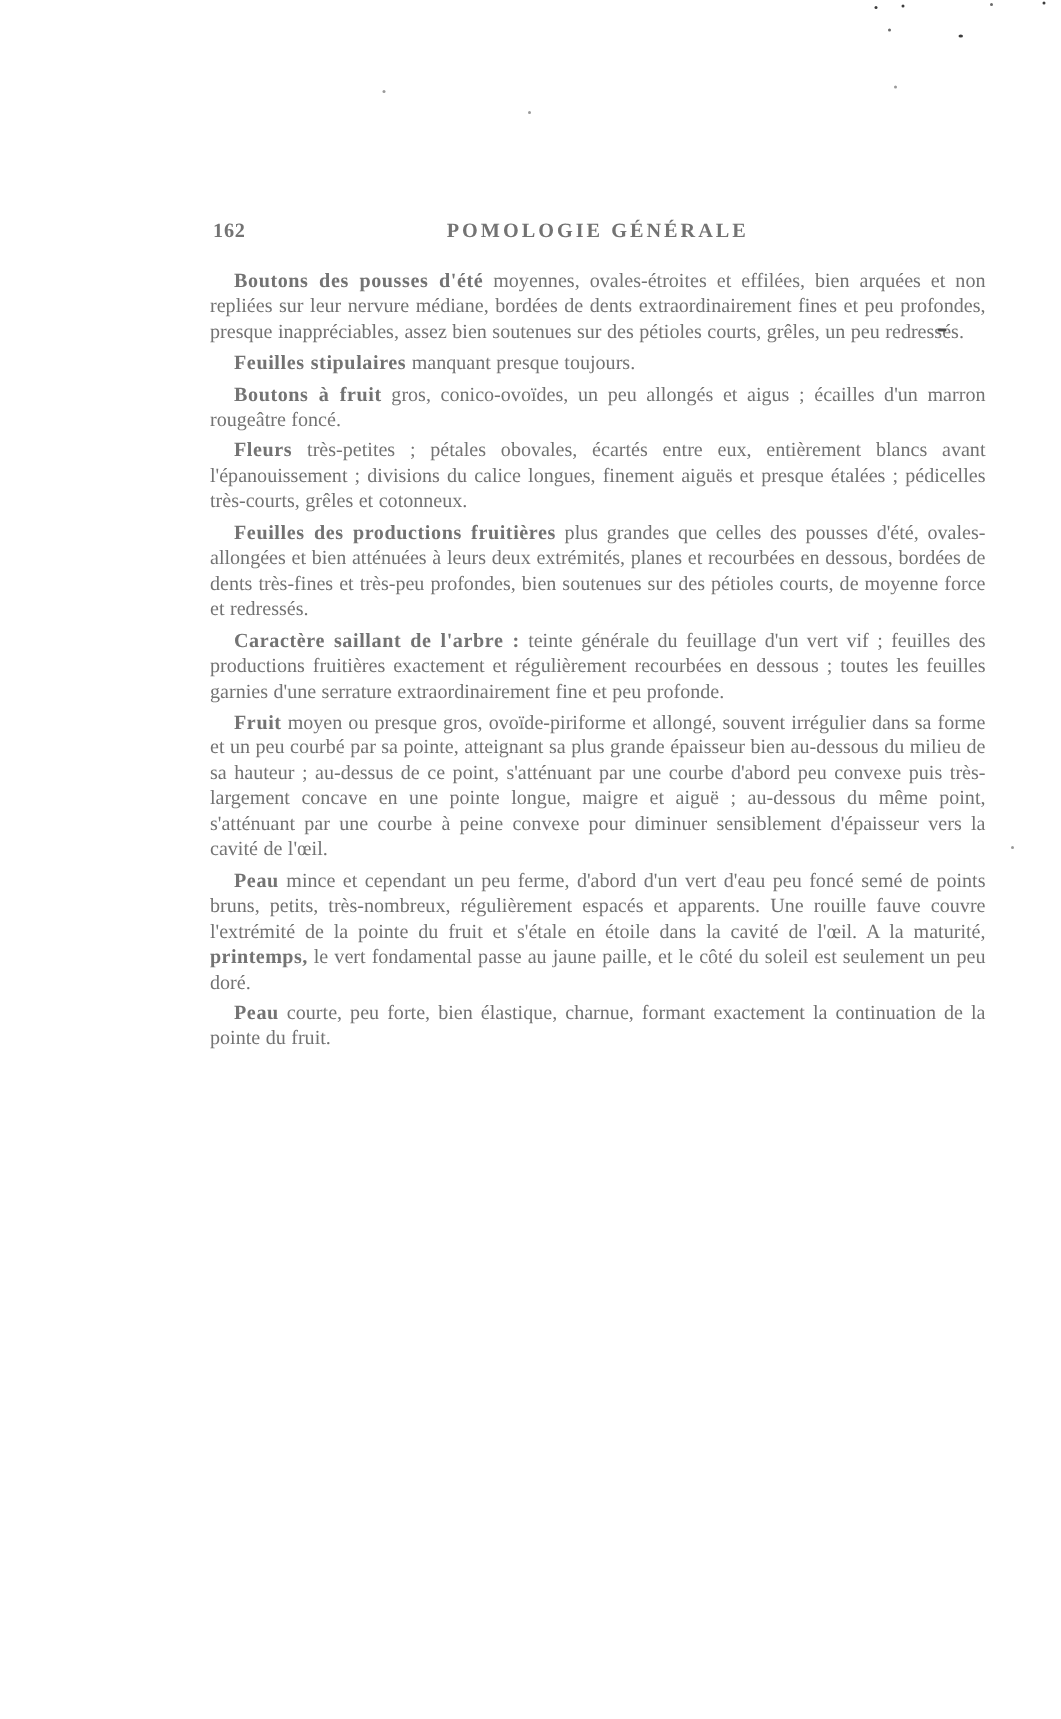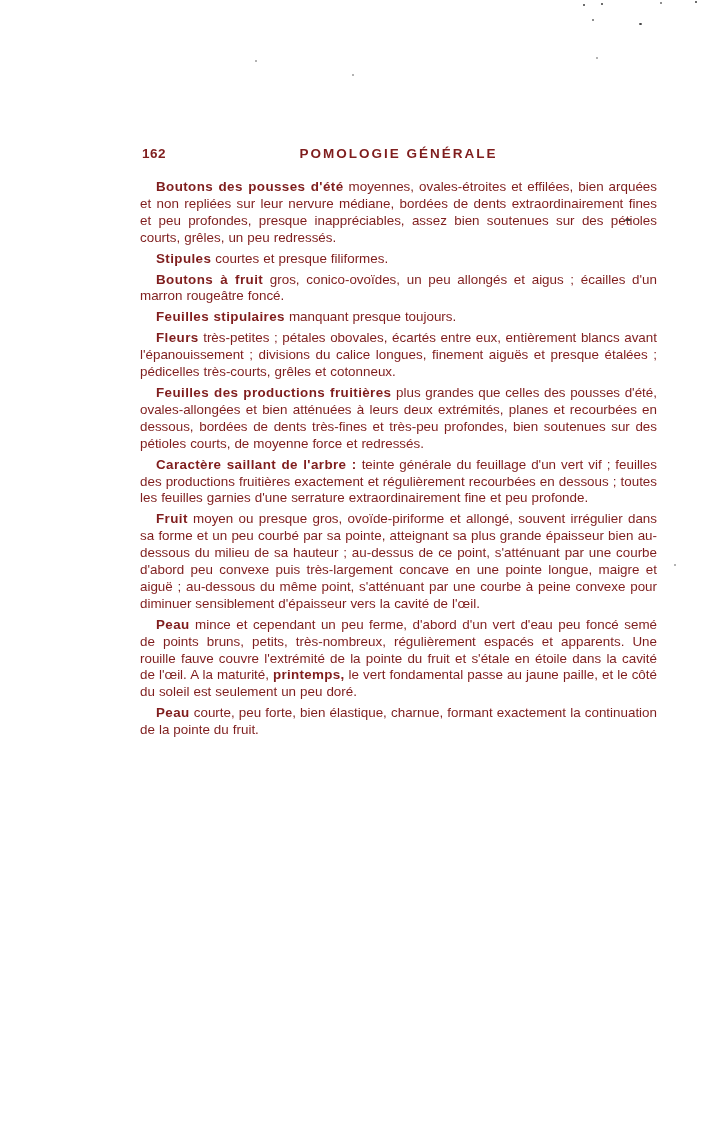--- a/index.html
+++ b/index.html
@@ -6,22 +6,22 @@
     margin: 0;
     padding: 0;
     background: #ffffff;
   }
   .page {
     position: relative;
     width: 707px;
     height: 986px;
     background: #ffffff;
     overflow: hidden;
-    font-family: Liberation Sans, sans-serif;
-    color: #7f1d1d;
+    font-family: Liberation Serif, serif;
+    color: #737373;
   }
   .running-header {
     position: absolute;
     top: 146px;
     left: 140px;
     width: 517px;
     height: 18px;
     font-size: 13.5px;
     line-height: 16px;
   }
@@ -76,23 +76,22 @@
 
 <div class="page">
 
   <div class="running-header">
     <span class="page-number">162</span>
     <span class="header-title">POMOLOGIE GÉNÉRALE</span>
   </div>
 
   <div class="content">
     <p class="para"><span class="lead">Boutons des pousses d'été</span><span> moyennes, ovales-étroites et effilées, bien arquées et non repliées sur leur nervure médiane, bordées de dents extraordinairement fines et peu profondes, presque inappréciables, assez bien soutenues sur des pétioles courts, grêles, un peu redressés.</span></p>
-    <p class="para"><span class="lead">Stipules</span><span> courtes et presque filiformes.</span></p>
+    <p class="para"><span class="lead">Feuilles stipulaires</span><span> manquant presque toujours.</span></p>
     <p class="para"><span class="lead">Boutons à fruit</span><span> gros, conico-ovoïdes, un peu allongés et aigus ; écailles d'un marron rougeâtre foncé.</span></p>
-    <p class="para"><span class="lead">Feuilles stipulaires</span><span> manquant presque toujours.</span></p>
     <p class="para"><span class="lead">Fleurs</span><span> très-petites ; pétales obovales, écartés entre eux, entièrement blancs avant l'épanouissement ; divisions du calice longues, finement aiguës et presque étalées ; pédicelles très-courts, grêles et cotonneux.</span></p>
     <p class="para"><span class="lead">Feuilles des productions fruitières</span><span> plus grandes que celles des pousses d'été, ovales-allongées et bien atténuées à leurs deux extrémités, planes et recourbées en dessous, bordées de dents très-fines et très-peu profondes, bien soutenues sur des pétioles courts, de moyenne force et redressés.</span></p>
     <p class="para"><span class="lead">Caractère saillant de l'arbre :</span><span> teinte générale du feuillage d'un vert vif ; feuilles des productions fruitières exactement et régulièrement recourbées en dessous ; toutes les feuilles garnies d'une serrature extraordinairement fine et peu profonde.</span></p>
     <p class="para"><span class="lead">Fruit</span><span> moyen ou presque gros, ovoïde-piriforme et allongé, souvent irrégulier dans sa forme et un peu courbé par sa pointe, atteignant sa plus grande épaisseur bien au-dessous du milieu de sa hauteur ; au-dessus de ce point, s'atténuant par une courbe d'abord peu convexe puis très-largement concave en une pointe longue, maigre et aiguë ; au-dessous du même point, s'atténuant par une courbe à peine convexe pour diminuer sensiblement d'épaisseur vers la cavité de l'œil.</span></p>
     <p class="para"><span class="lead">Peau</span><span> mince et cependant un peu ferme, d'abord d'un vert d'eau peu foncé semé de points bruns, petits, très-nombreux, régulièrement espacés et apparents. Une rouille fauve couvre l'extrémité de la pointe du fruit et s'étale en étoile dans la cavité de l'œil. A la maturité, </span><span class="bold-mid">printemps,</span><span> le vert fondamental passe au jaune paille, et le côté du soleil est seulement un peu doré.</span></p>
     <p class="para"><span class="lead">Peau</span><span> courte, peu forte, bien élastique, charnue, formant exactement la continuation de la pointe du fruit.</span></p>
   </div>
 
   <div class="speck dark" style="left:583px; top:4px;    width:2px; height:2px;"></div>
   <div class="speck dark" style="left:601px; top:3px;    width:2px; height:2px;"></div>

